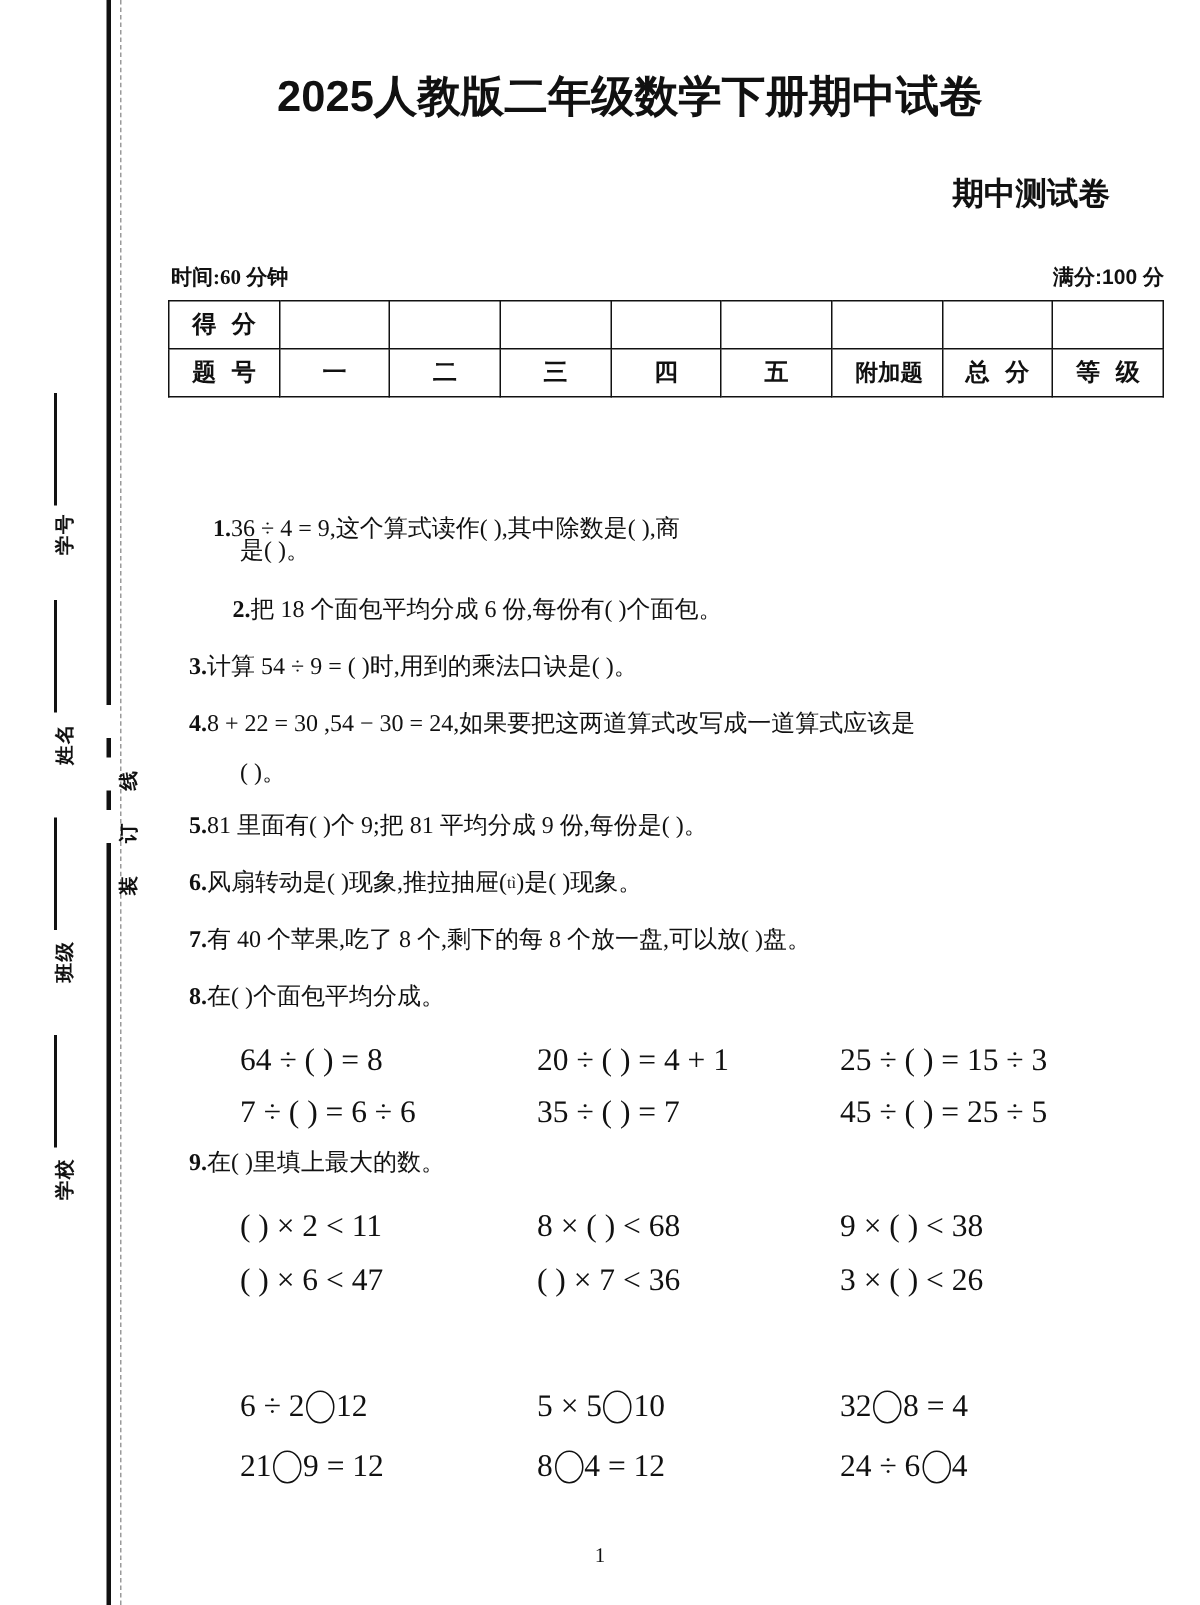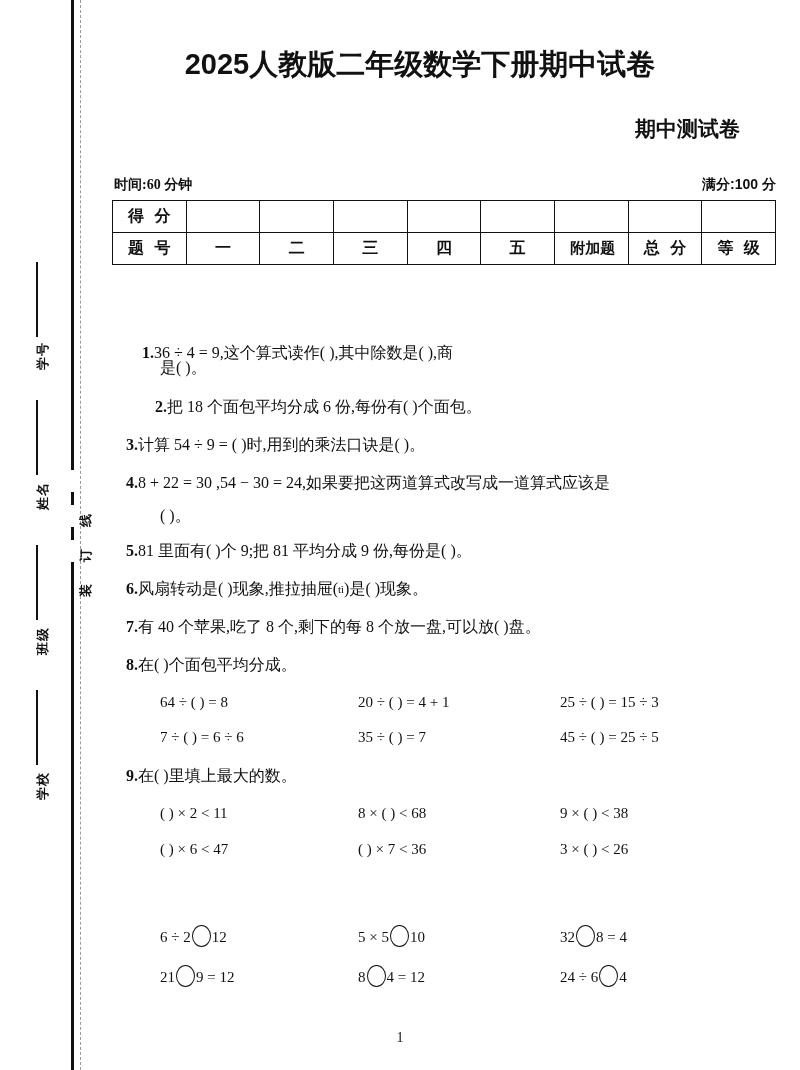--- a/index.html
+++ b/index.html
@@ -141,21 +141,21 @@
     line-height: 1;
     white-space: nowrap;
   }
   .q .num {
     font-weight: 700;
     font-family: "Liberation Serif", "DejaVu Serif", serif;
   }
 
   .row3 {
     position: absolute;
-    font-size: 15px;
+    font-size: 21px;
     white-space: nowrap;
   }
   .col1 { left: 160px; }
   .col2 { left: 358px; }
   .col3 { left: 560px; }
 
   
   .circ {
     display: inline-block;
     width: 19px;

